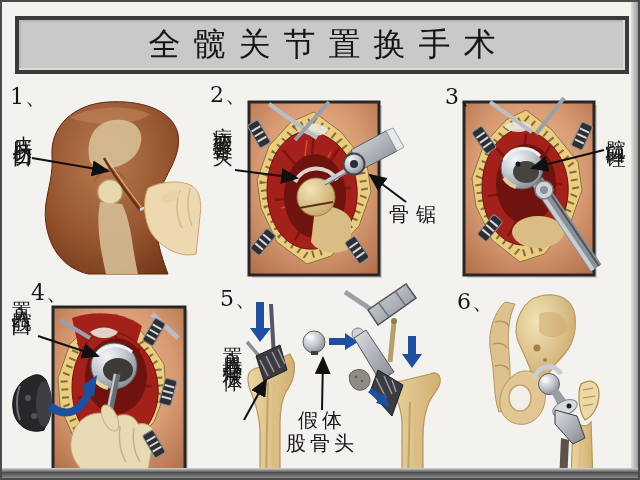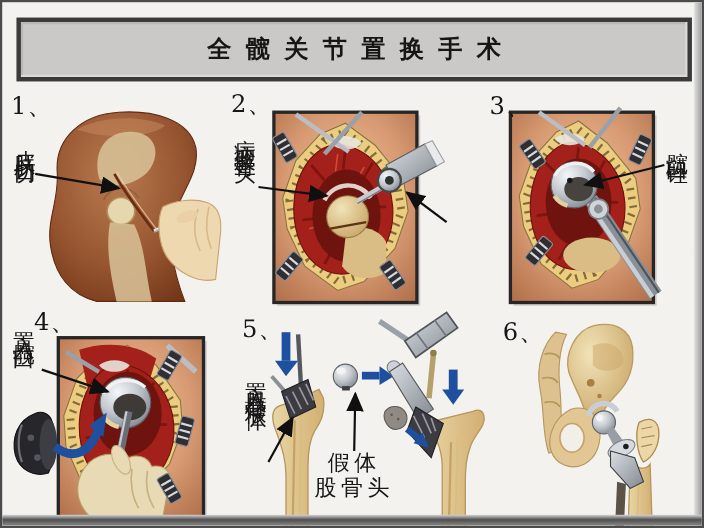--- a/index.html
+++ b/index.html
@@ -12,21 +12,21 @@
   .strip-right{position:absolute;top:0;bottom:0;right:0;width:7px;z-index:6;
     background:linear-gradient(to right,#e0e0e0,#9c9c9c);}
   .strip-bottom{position:absolute;left:0;right:0;bottom:0;height:10px;z-index:6;
     background:linear-gradient(#d5d5d5,#4f4f4f 45%,#8a8a8a);}
   .title-box{
     position:absolute;left:13px;top:14px;width:606px;height:50px;
     background:#cbc9c7;border:4px solid #3a3a3a;z-index:10;
     box-shadow:inset -2px -2px 0 #dcdad8,inset 2px 2px 0 #bab8b6;
     display:flex;align-items:center;justify-content:center;
   }
-  .title-text{font-size:22px;font-weight:700;letter-spacing:13px;padding-left:13px;white-space:nowrap;}
+  .title-text{font-size:32px;font-weight:400;letter-spacing:13px;padding-left:13px;white-space:nowrap;}
   .num{position:absolute;font-size:22px;letter-spacing:1px;z-index:10;}
   .vlabel{
     position:absolute;writing-mode:vertical-rl;text-orientation:upright;
     font-size:20px;letter-spacing:5px;line-height:24px;z-index:10;white-space:nowrap;
   }
   .hlabel{position:absolute;font-size:20px;letter-spacing:7px;z-index:10;white-space:nowrap;}
   .hlabel2{position:absolute;font-size:20px;letter-spacing:4px;line-height:23px;
     text-align:center;z-index:10;white-space:nowrap;}
 </style>
 </head>
@@ -75,20 +75,21 @@
 
   <div class="num" style="left:8px;top:80px">1、</div>
   <div class="num" style="left:208px;top:78px">2、</div>
   <div class="num" style="left:443px;top:80px">3、</div>
   <div class="num" style="left:29px;top:276px">4、</div>
   <div class="num" style="left:218px;top:282px">5、</div>
   <div class="num" style="left:455px;top:285px">6、</div>
 
   <div class="vlabel" style="left:9px;top:118px">皮肤切口</div>
   <div class="vlabel" style="left:209px;top:109px">病变股骨头</div>
+  <div class="hlabel" style="left:387px;top:199px">骨锯</div>
   <div class="vlabel" style="left:602px;top:121px">髋臼锉</div>
   <div class="vlabel" style="left:8px;top:283px">置入髋臼</div>
   <div class="vlabel" style="left:219px;top:329px">置入股骨假体</div>
   <div class="hlabel2" style="left:281px;top:407px;width:78px">
     <div>假体</div>
     <div>股骨头</div>
   </div>
 
   <svg class="panel" style="left:28px;top:96px" width="172" height="178" viewBox="0 0 172 178">
     <g>

